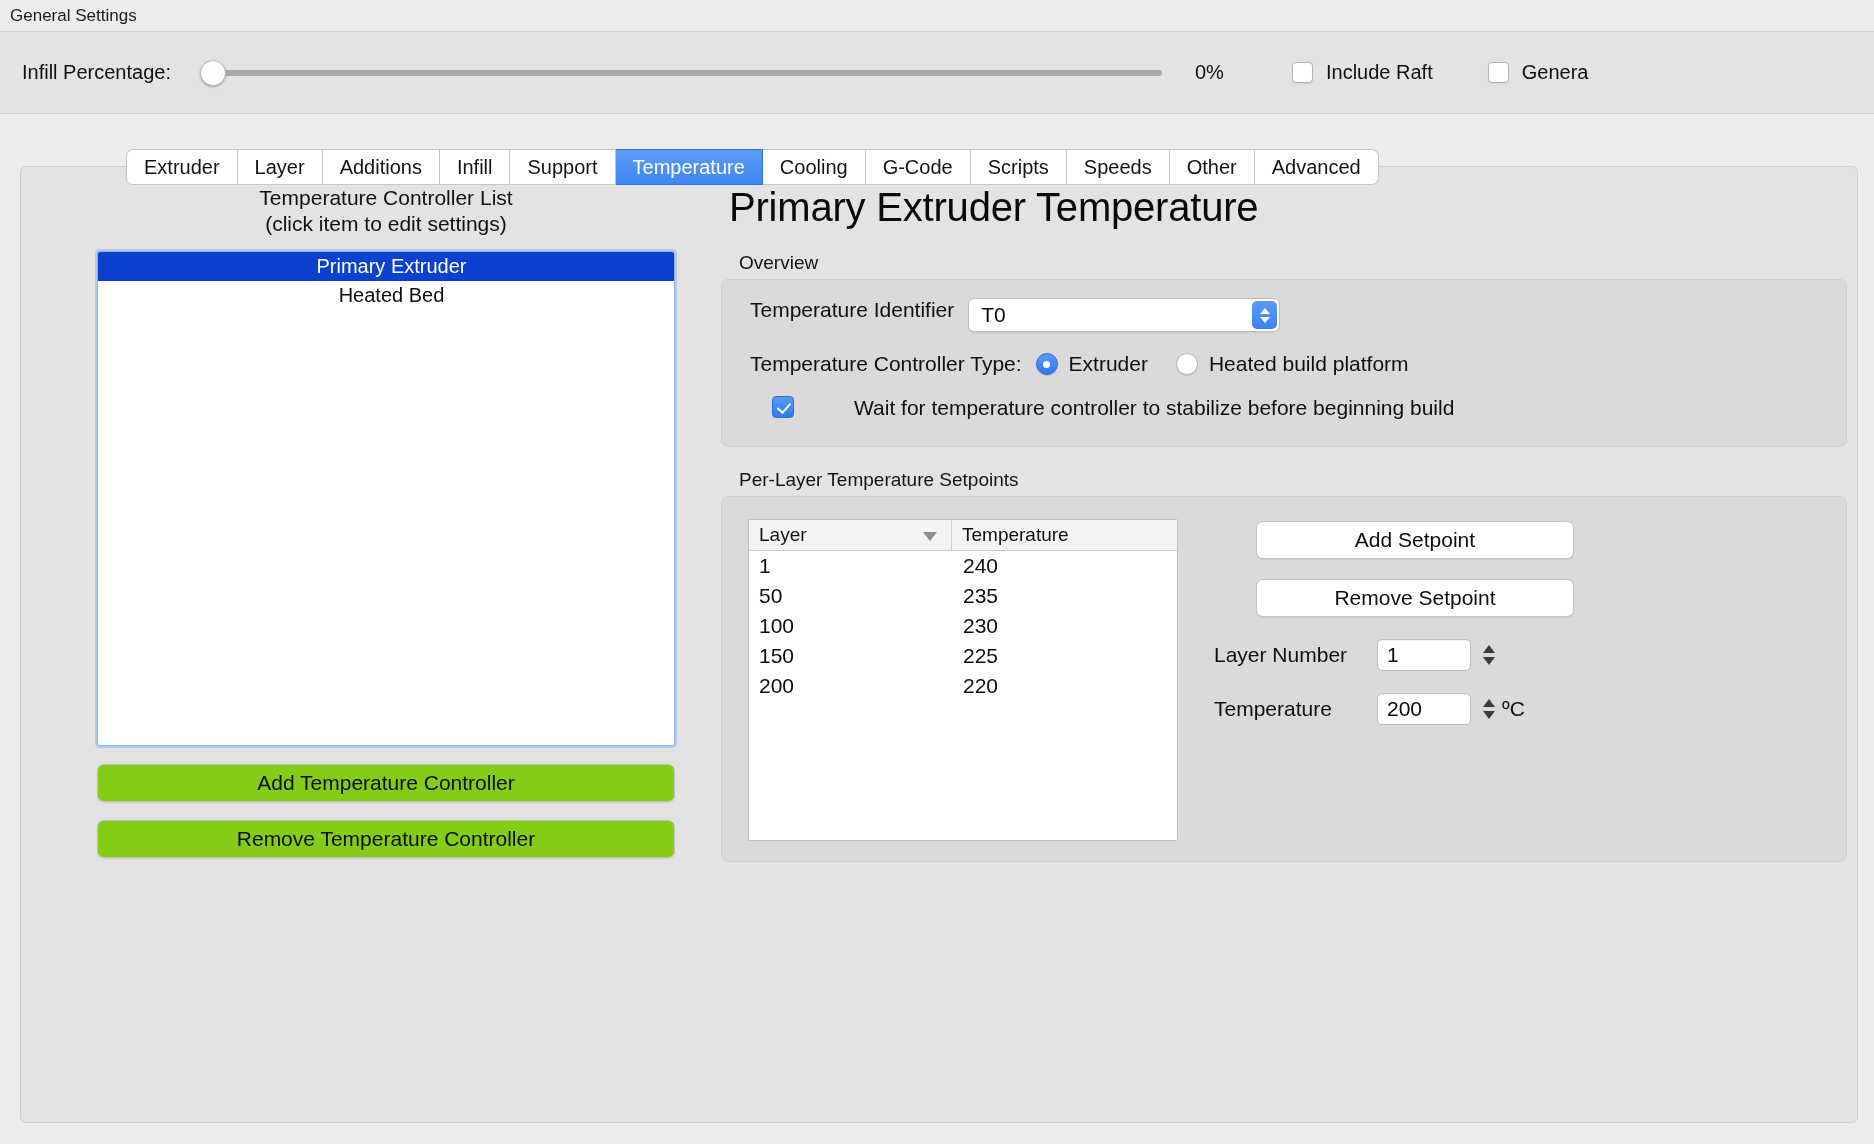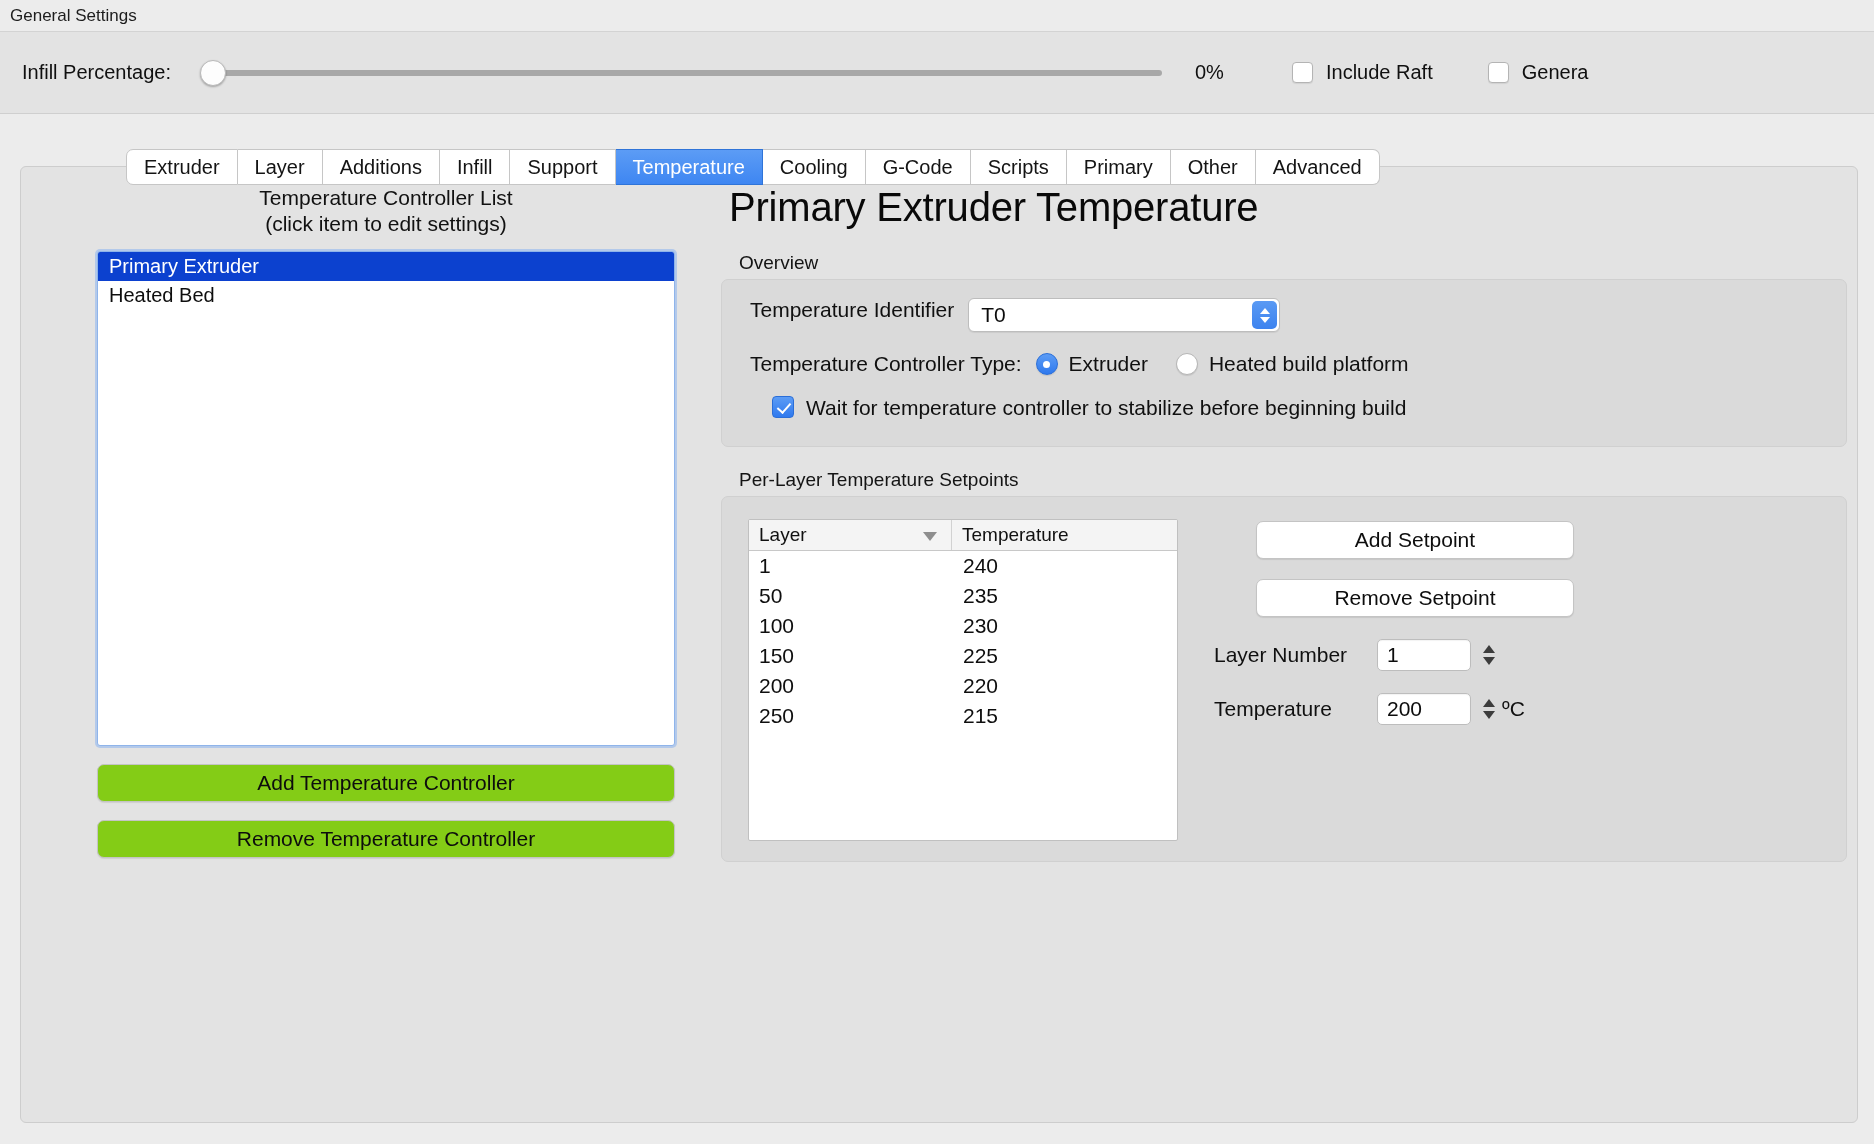--- a/index.html
+++ b/index.html
@@ -161,20 +161,21 @@
     margin-bottom: 14px;
   }
   .listbox {
     height: 495px;
     background: #ffffff;
     border: 1px solid #8fb4ea;
     border-radius: 3px;
     box-shadow: 0 0 0 2px rgba(140,180,240,.55);
     overflow: hidden;
     padding: 0;
+    text-align: center;
   }
   .list-item {
     height: 29px;
     line-height: 29px;
     font-size: 20px;
     padding-left: 11px;
     color: #0e0e0e;
   }
   .list-item.selected {
     background: #0c41cf;
@@ -485,21 +486,21 @@
   <div class="tabs">
     <div class="tab">Extruder</div>
     <div class="tab">Layer</div>
     <div class="tab">Additions</div>
     <div class="tab">Infill</div>
     <div class="tab">Support</div>
     <div class="tab active">Temperature</div>
     <div class="tab">Cooling</div>
     <div class="tab">G-Code</div>
     <div class="tab">Scripts</div>
-    <div class="tab">Primary</div>
+    <div class="tab">Speeds</div>
     <div class="tab">Other</div>
     <div class="tab">Advanced</div>
   </div>
 
   <div class="tab-content">
 
     <div class="left-col">
       <div class="list-caption">
         <div>Temperature Controller List</div>
         <div>(click item to edit settings)</div>
@@ -538,21 +539,21 @@
             <span class="radio-wrap">
               <span class="radio on"></span>
               <span class="radio-label">Extruder</span>
             </span>
             <span class="radio-wrap" style="margin-left:0;">
               <span class="radio"></span>
               <span class="radio-label">Heated build platform</span>
             </span>
           </div>
 
-          <div class="row" style="padding-left:50px;">
+          <div class="row" style="padding-left:50px;gap:48px;">
             <span class="check-sq"></span>
             <span class="check-text">Wait for temperature controller to stabilize before beginning build</span>
           </div>
 
         </div>
       </div>
 
       <div class="group">
         <div class="group-label">Per-Layer Temperature Setpoints</div>
         <div class="group-box sp-box">
@@ -581,24 +582,20 @@
               <div class="td temp">230</div>
             </div>
             <div class="trow">
               <div class="td layer">150</div>
               <div class="td temp">225</div>
             </div>
             <div class="trow">
               <div class="td layer">200</div>
               <div class="td temp">220</div>
             </div>
-            <div class="trow">
-              <div class="td layer">250</div>
-              <div class="td temp">215</div>
-            </div>
           </div>
 
           <div class="sp-right">
             <button class="sp-btn">Add Setpoint</button>
             <button class="sp-btn">Remove Setpoint</button>
 
             <div class="stepper-row">
               <span class="stepper-label" style="width:163px;">Layer Number</span>
               <span class="num-field">1</span>
               <span class="spin">

